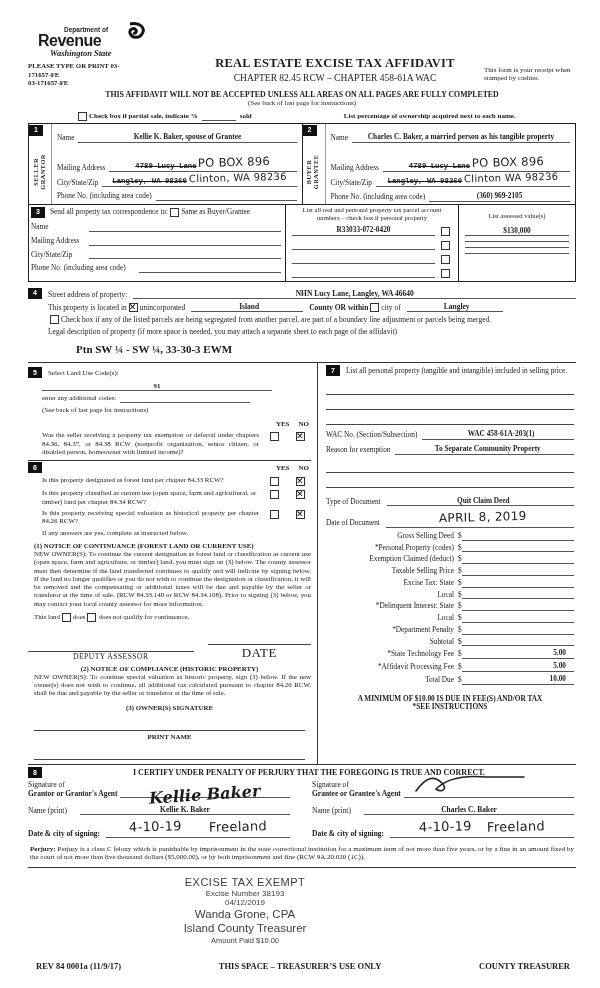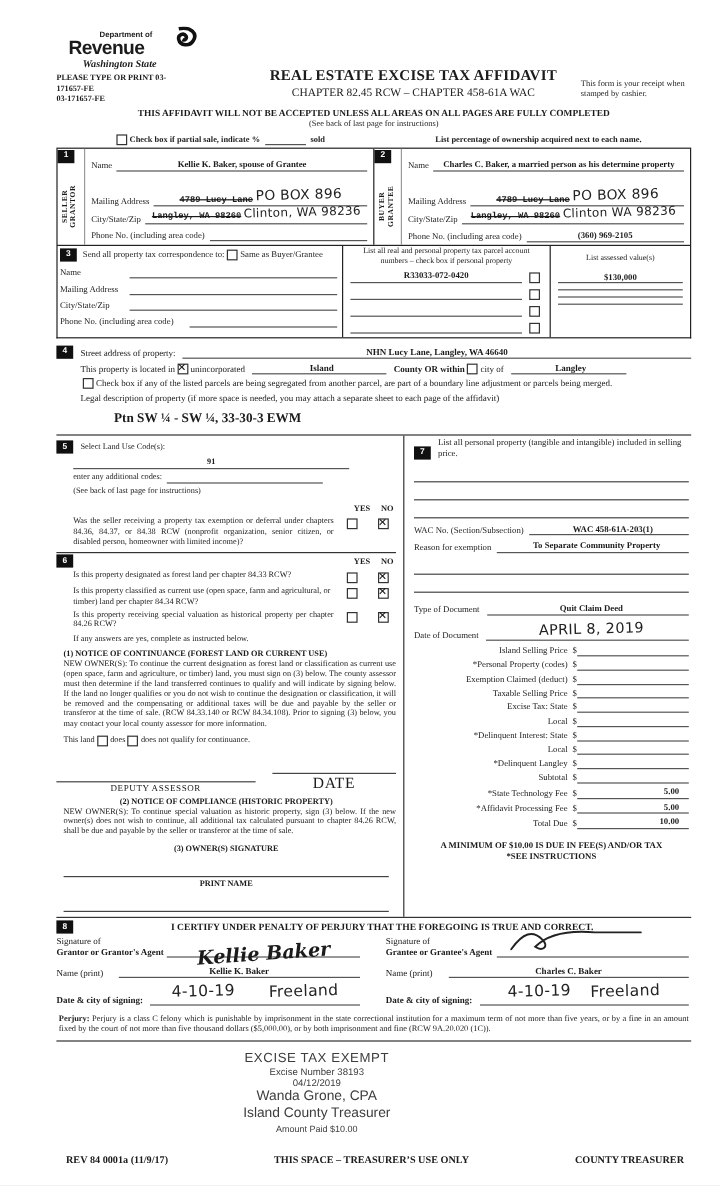--- a/index.html
+++ b/index.html
@@ -1,18 +1,18 @@
 <!DOCTYPE html>
 <html><head>
 <meta charset="utf-8">
 <style>
   html,body{margin:0;padding:0;background:#e8e8e8;}
   .page{position:relative;width:600px;height:988px;background:#fff;margin:0 auto;
         font-family:"Liberation Serif",serif;color:#1b1b1b;overflow:hidden;font-size:7.5px;line-height:1.2;}
-  .inner{padding:26px 24px 0 28px;margin-left:19px;}
+  .inner{padding:26px 24px 0 28px;}
   .b{font-weight:bold;}
   .c{text-align:center;}
   .fill{display:inline-block;border-bottom:1px solid #555;min-width:30px;vertical-align:bottom;text-align:center;}
   .grow{flex:1;}
   .row{display:flex;align-items:flex-end;}
   .cb{display:inline-block;width:7px;height:7px;border:1px solid #333;position:relative;vertical-align:-1px;margin:0 2px;flex:none;}
   .cb.on::after{content:"✕";position:absolute;left:-1px;top:-2px;font-size:9px;color:#111;font-family:"DejaVu Sans",sans-serif;}
   .badge{display:inline-flex;align-items:center;justify-content:center;background:#101010;color:#fff;
          width:14px;height:11px;font-size:7px;font-weight:bold;font-family:"Liberation Sans",sans-serif;flex:none;}
   .hand{font-family:"DejaVu Sans",sans-serif;font-size:11.5px;color:#222;white-space:nowrap;
@@ -163,21 +163,21 @@
       <div class="vstrip">
         <span class="badge">2</span>
         <div class="vlabel">
           <div><span>BUYER</span><br>
                <span>GRANTEE</span></div>
         </div>
       </div>
       <div class="pfields">
         <div class="prow namerow">
           <span class="lab">Name</span>
-          <span class="fill grow b">Charles C. Baker, a married person as his determine property</span>
+          <span class="fill grow b">Charles C. Baker, a married person as his tangible property</span>
         </div>
         <div class="prow" style="margin-top:8px;">
           <span class="lab">Mailing Address</span>
           <span class="fill grow">
             <span class="strike">4789 Lucy Lane</span>
             <span class="hand">PO BOX 896</span>
           </span>
         </div>
         <div class="prow">
           <span class="lab">City/State/Zip</span>
@@ -387,21 +387,21 @@
       <div class="row" style="margin-top:9px;">
         <span>Type of Document</span>
         <span class="fill grow b" style="margin-left:6px;padding-left:6px;">Quit Claim Deed</span>
       </div>
       <div class="row" style="margin-top:6px;">
         <span>Date of Document</span>
         <span class="fill grow" style="margin-left:6px;padding-left:6px;"><span class="hand" style="font-size:12px;">APRIL 8, 2019</span></span>
       </div>
       <div style="margin-top:4px;">
         <div class="feerow">
-              <span class="feelab">Island Selling Price</span>
+              <span class="feelab">Gross Selling Deed</span>
               <span>$</span>
               <span class="fill grow feeval"></span>
             </div>
         <div class="feerow">
               <span class="feelab">*Personal Property (codes)</span>
               <span>$</span>
               <span class="fill grow feeval"></span>
             </div>
         <div class="feerow">
               <span class="feelab">Exemption Claimed (deduct)</span>
@@ -427,21 +427,21 @@
               <span class="feelab">*Delinquent Interest:  State</span>
               <span>$</span>
               <span class="fill grow feeval"></span>
             </div>
         <div class="feerow">
               <span class="feelab">Local</span>
               <span>$</span>
               <span class="fill grow feeval"></span>
             </div>
         <div class="feerow">
-              <span class="feelab">*Delinquent Langley</span>
+              <span class="feelab">*Department Penalty</span>
               <span>$</span>
               <span class="fill grow feeval"></span>
             </div>
         <div class="feerow">
               <span class="feelab">Subtotal</span>
               <span>$</span>
               <span class="fill grow feeval"></span>
             </div>
         <div class="feerow">
               <span class="feelab">*State Technology Fee</span>

